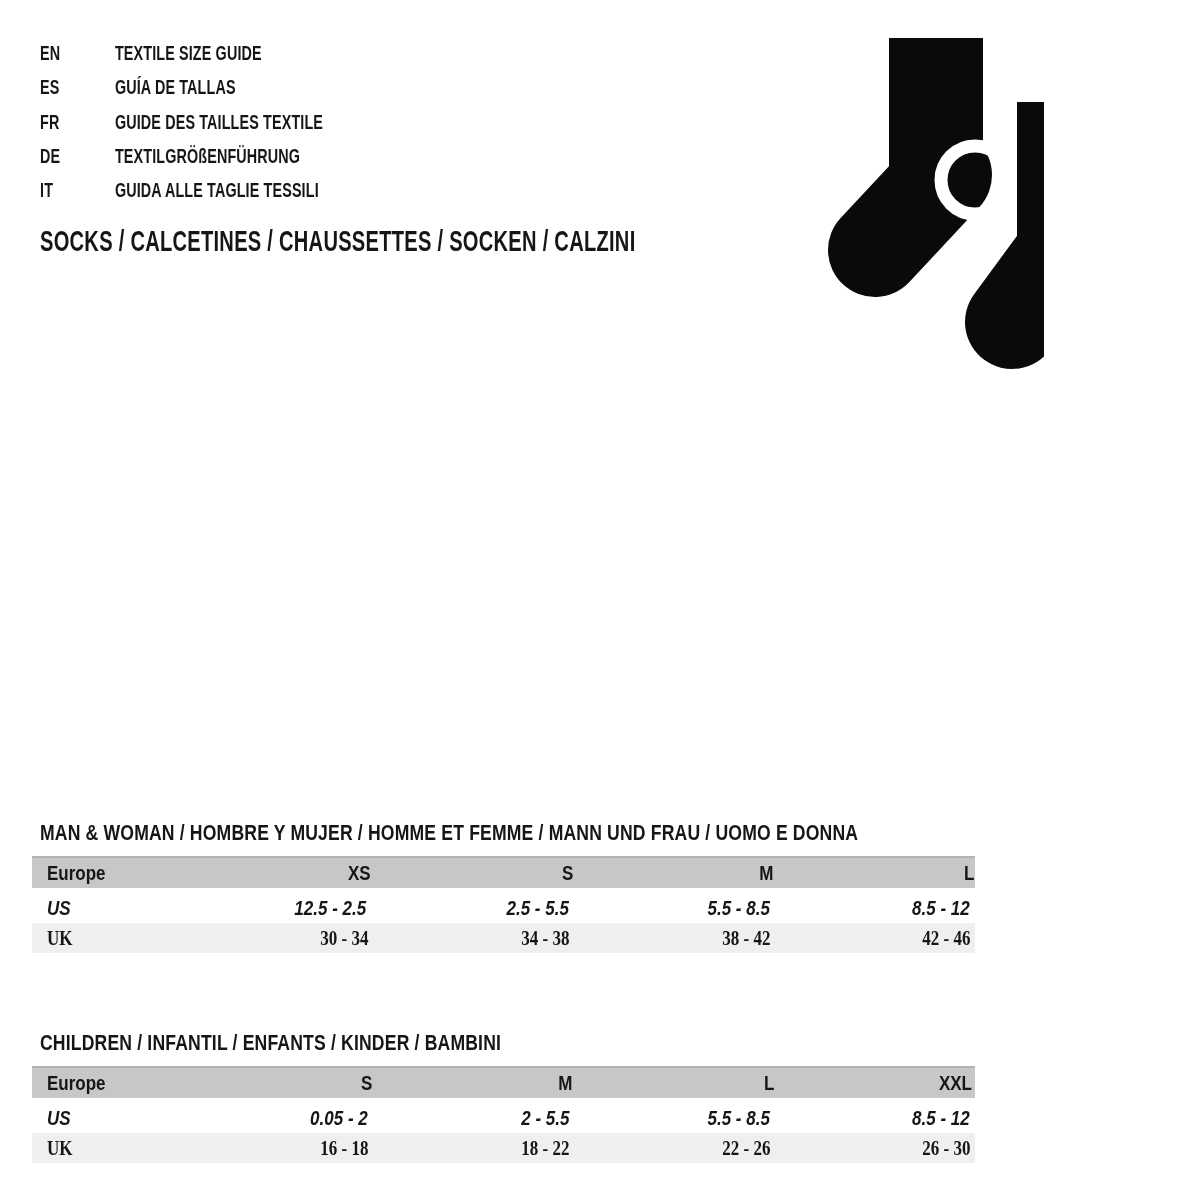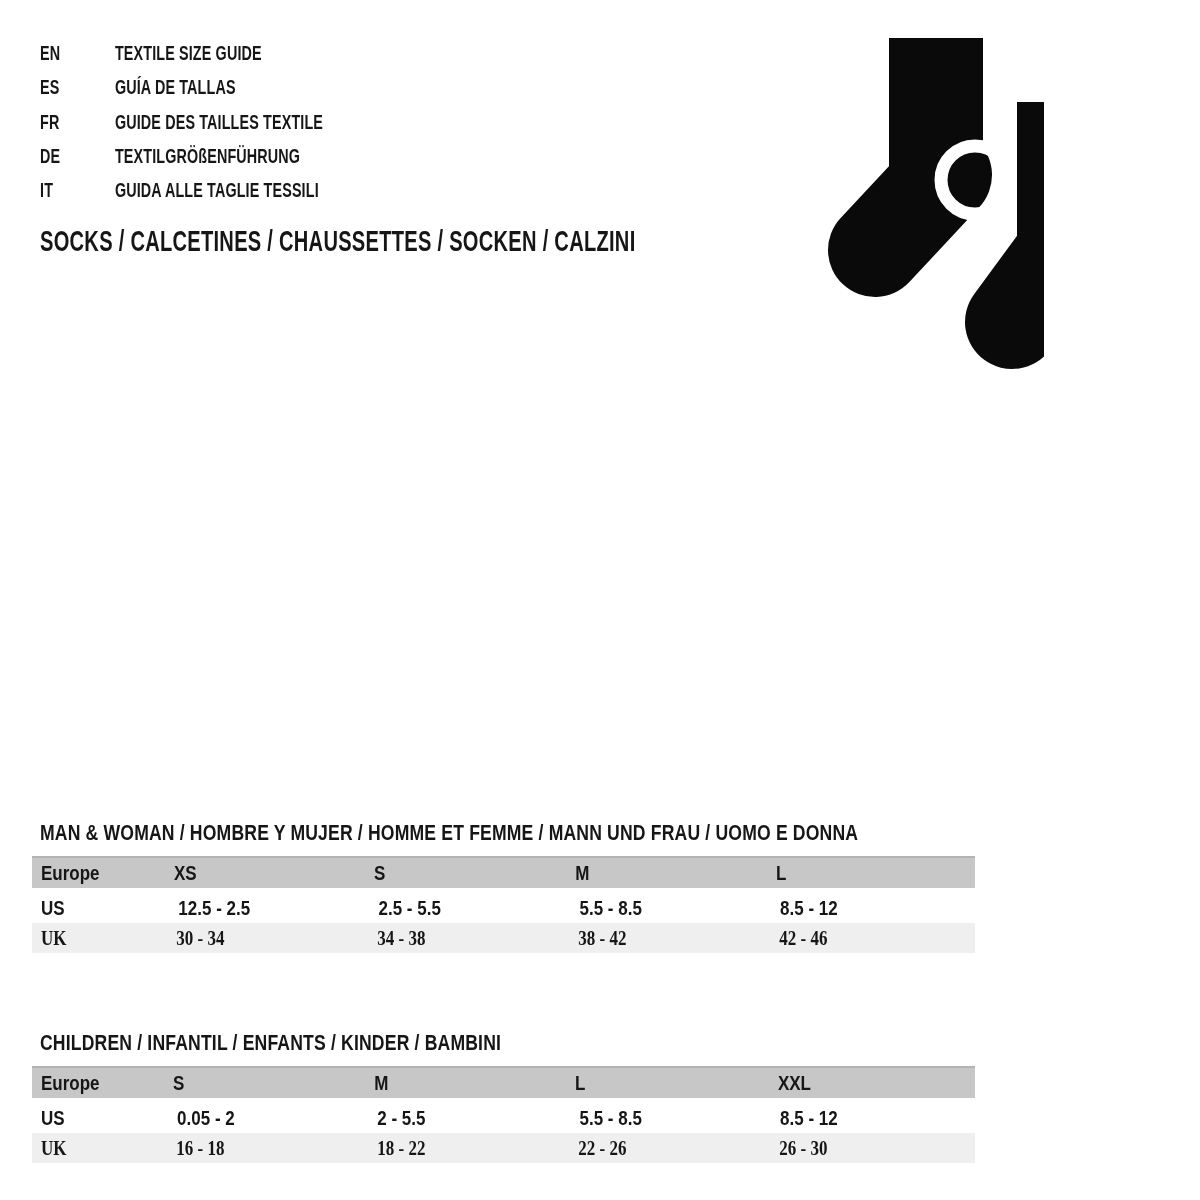--- a/index.html
+++ b/index.html
@@ -41,30 +41,30 @@
   #title-adults{top:820px;}
   #title-children{top:1030px;}
   table.size-guide{
     position:absolute;left:32px;width:943px;
     border-collapse:separate;border-spacing:0;table-layout:fixed;
   }
   #table-adults{top:856px;}
   #table-children{top:1066px;}
   th,td{
     height:30px;padding:0;font-weight:bold;font-size:20px;
-    text-align:left;vertical-align:middle;line-height:30px;
+    text-align:right;vertical-align:middle;line-height:30px;
   }
   thead th{
     background:var(--header-bg);
     border-top:2px solid var(--header-edge);
     border-bottom:4px solid var(--page-bg);
   }
-  tr.row-us td{background:var(--page-bg);height:31px;}
+  tr.row-us td{background:var(--page-bg);height:31px;font-style:italic;}
   tr.row-uk td{background:var(--row-alt-bg);font-family:Liberation Serif, serif;}
-  th.c0,td.c0{text-align:left;padding-left:9px;}
+  th.c0,td.c0{text-align:left;padding-left:15px;}
   .cell{display:inline-block;white-space:nowrap;transform:scaleX(0.85);transform-origin:center center;}
   .c0 .cell{transform-origin:left center;}
 </style>
 </head>
 <body>
 
 <div class="canvas">
 
   <div class="lang-block">
     <div class="lang-row">

